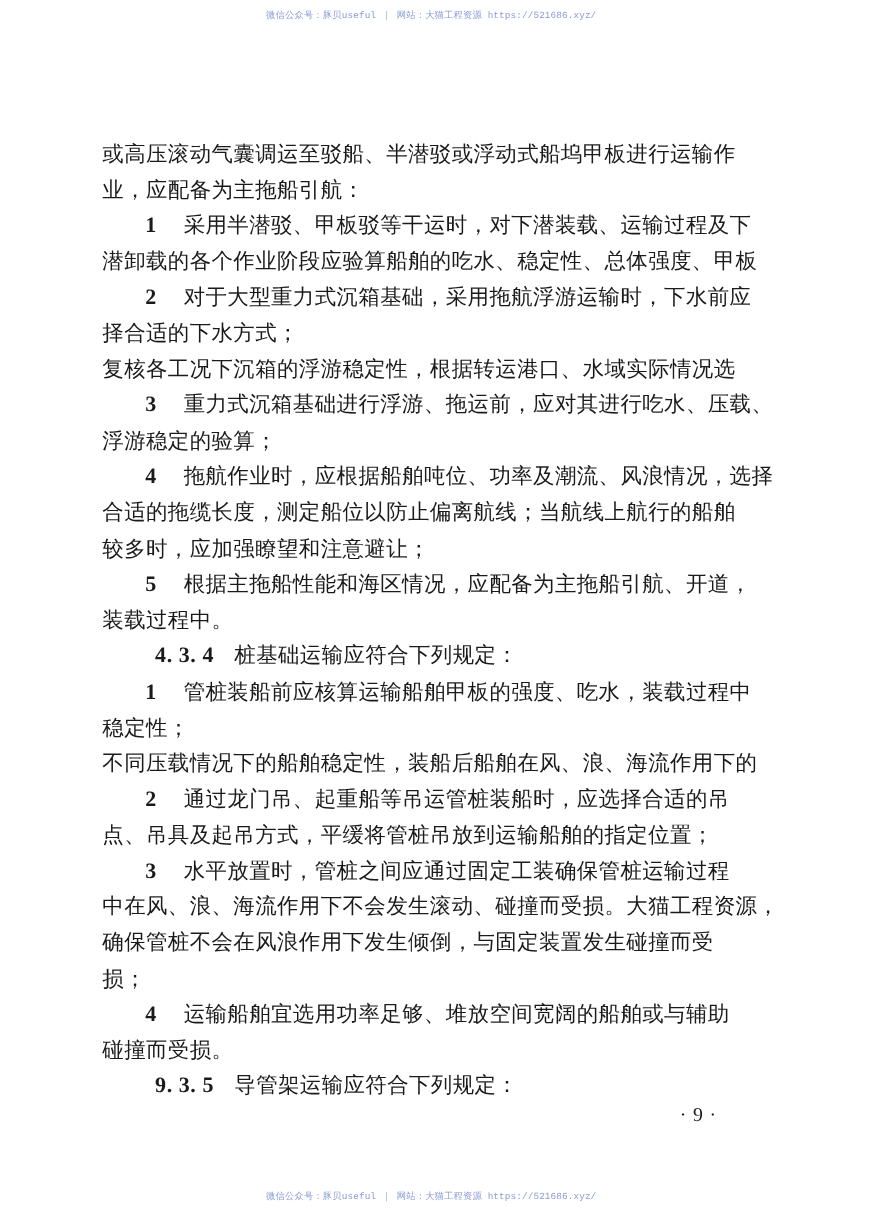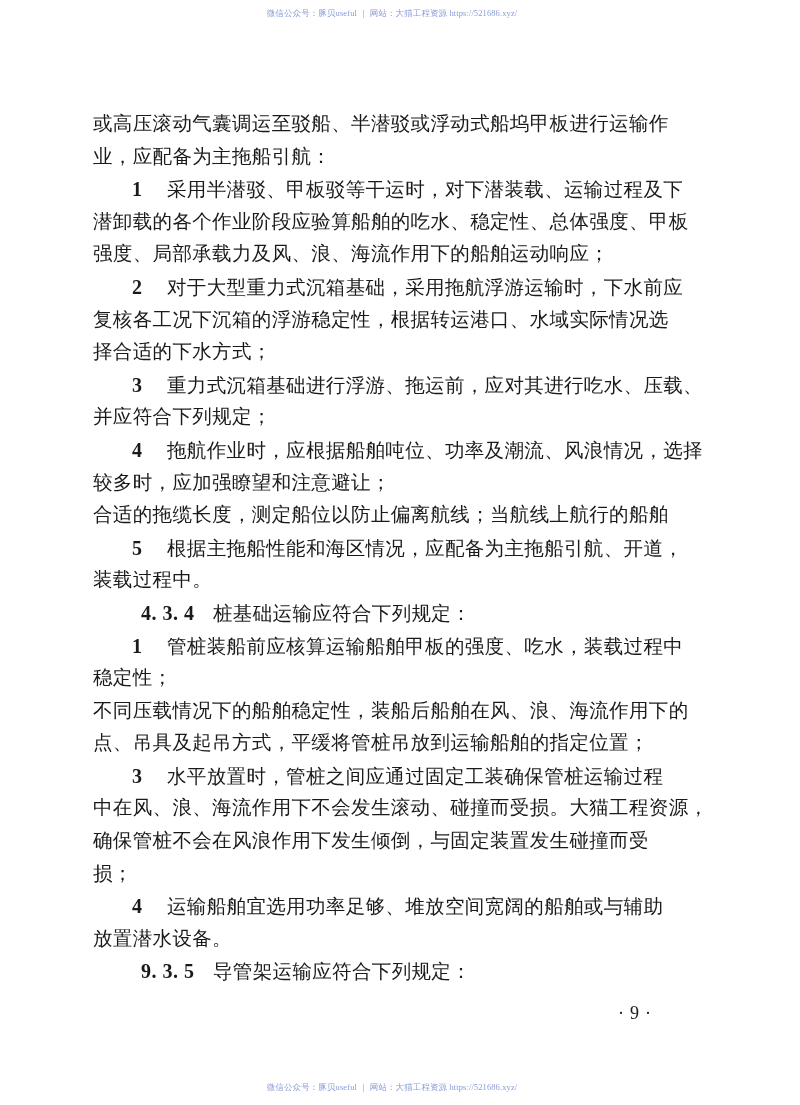--- a/index.html
+++ b/index.html
@@ -15,30 +15,30 @@
       font-family: "DejaVu Serif", "Liberation Serif", serif;
       color: #1a1a1a;
     }
     .watermark {
       position: absolute;
       left: 0;
       width: 784px;
       text-align: center;
       font-size: 8.5px;
       color: #8a9bd6;
-      font-family: Liberation Serif, serif;
+      font-family: Liberation Mono, monospace;
       letter-spacing: 0.1px;
       white-space: nowrap;
     }
     .watermark.top { top: 8px; }
     .watermark.bottom { top: 1082px; }
     .page {
       position: absolute;
       left: 93px;
-      top: 108px;
+      top: 124px;
       width: 610px;
     }
     .line {
       height: 32.6px;
       line-height: 32.6px;
       font-size: 19.5px;
       white-space: nowrap;
       letter-spacing: 0.35px;
     }
     .indent { padding-left: 39px; }
@@ -72,50 +72,50 @@
 
 <div class="watermark top">微信公众号：豚贝useful ｜ 网站：大猫工程资源 https://521686.xyz/</div>
 
 <div class="page">
 
   <div class="line">或高压滚动气囊调运至驳船、半潜驳或浮动式船坞甲板进行运输作</div>
   <div class="line">业，应配备为主拖船引航：</div>
 
   <div class="line indent"><span class="num">1</span><span>采用半潜驳、甲板驳等干运时，对下潜装载、运输过程及下</span></div>
   <div class="line">潜卸载的各个作业阶段应验算船舶的吃水、稳定性、总体强度、甲板</div>
-  <div class="line">强度、局部承载力及风、浪、海流作用下的船舶运动响应；</div>
 
   <div class="line indent"><span class="num">2</span><span>对于大型重力式沉箱基础，采用拖航浮游运输时，下水前应</span></div>
+  <div class="line">择合适的下水方式；</div>
   <div class="line">复核各工况下沉箱的浮游稳定性，根据转运港口、水域实际情况选</div>
-  <div class="line">择合适的下水方式；</div>
 
   <div class="line indent"><span class="num">3</span><span>重力式沉箱基础进行浮游、拖运前，应对其进行吃水、压载、</span></div>
-  <div class="line">并应符合下列规定；</div>
+  <div class="line">浮游稳定的验算；</div>
 
   <div class="line indent"><span class="num">4</span><span>拖航作业时，应根据船舶吨位、功率及潮流、风浪情况，选择</span></div>
+  <div class="line">合适的拖缆长度，测定船位以防止偏离航线；当航线上航行的船舶</div>
   <div class="line">较多时，应加强瞭望和注意避让；</div>
-  <div class="line">合适的拖缆长度，测定船位以防止偏离航线；当航线上航行的船舶</div>
 
   <div class="line indent"><span class="num">5</span><span>根据主拖船性能和海区情况，应配备为主拖船引航、开道，</span></div>
   <div class="line">装载过程中。</div>
 
   <div class="line"><span class="secnum">4. 3. 4</span><span>桩基础运输应符合下列规定：</span></div>
 
   <div class="line indent"><span class="num">1</span><span>管桩装船前应核算运输船舶甲板的强度、吃水，装载过程中</span></div>
   <div class="line">稳定性；</div>
   <div class="line">不同压载情况下的船舶稳定性，装船后船舶在风、浪、海流作用下的</div>
 
+  <div class="line indent"><span class="num">2</span><span>通过龙门吊、起重船等吊运管桩装船时，应选择合适的吊</span></div>
   <div class="line">点、吊具及起吊方式，平缓将管桩吊放到运输船舶的指定位置；</div>
 
   <div class="line indent"><span class="num">3</span><span>水平放置时，管桩之间应通过固定工装确保管桩运输过程</span></div>
   <div class="line">中在风、浪、海流作用下不会发生滚动、碰撞而受损。大猫工程资源，</div>
   <div class="line">确保管桩不会在风浪作用下发生倾倒，与固定装置发生碰撞而受</div>
   <div class="line">损；</div>
 
   <div class="line indent"><span class="num">4</span><span>运输船舶宜选用功率足够、堆放空间宽阔的船舶或与辅助</span></div>
-  <div class="line">放置潜水设备。</div>
+  <div class="line">碰撞而受损。</div>
 
   <div class="line"><span class="secnum">9. 3. 5</span><span>导管架运输应符合下列规定：</span></div>
 </div>
 
 <div class="page-number">·9·</div>
 
 <div class="watermark bottom">微信公众号：豚贝useful ｜ 网站：大猫工程资源 https://521686.xyz/</div>
 
 </body></html>

